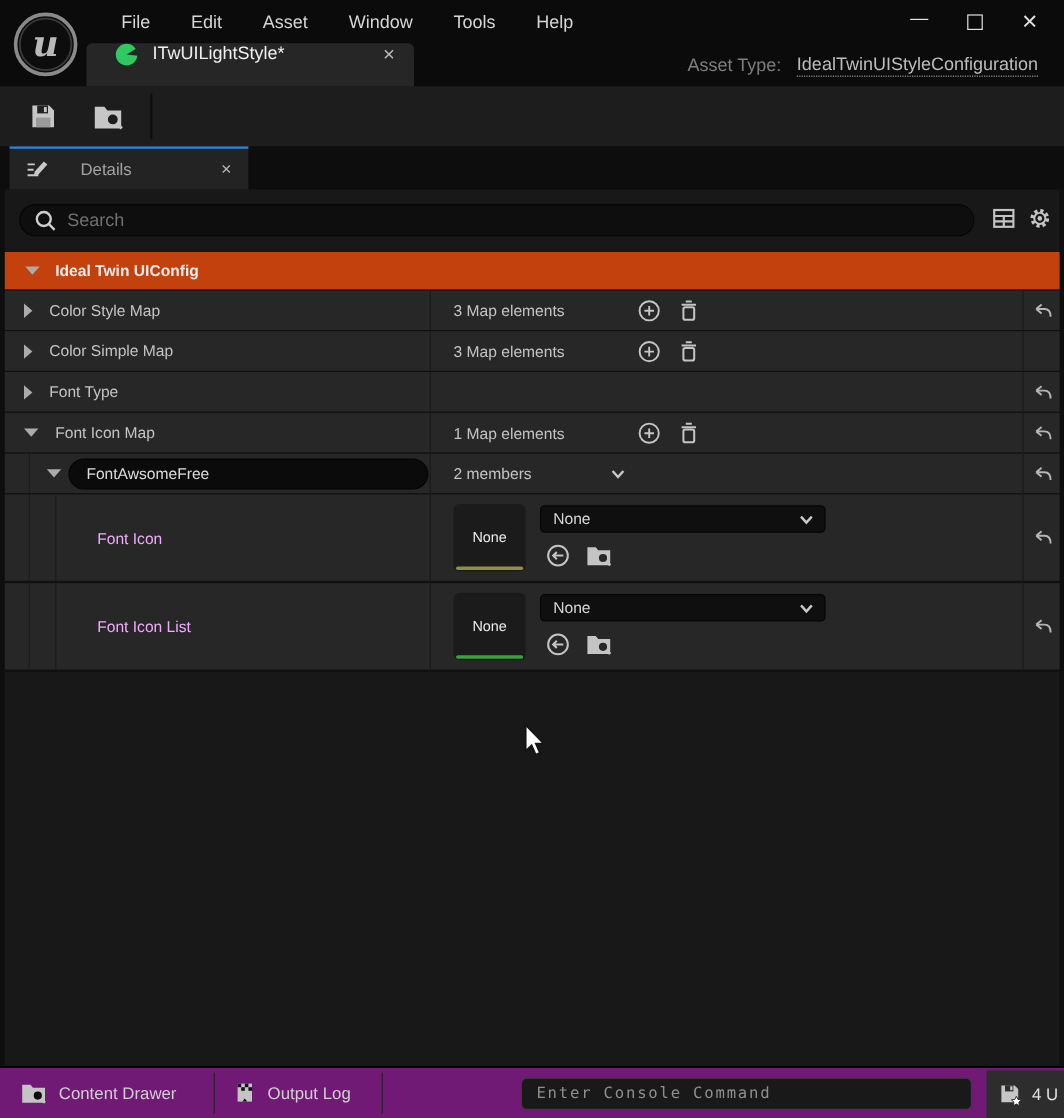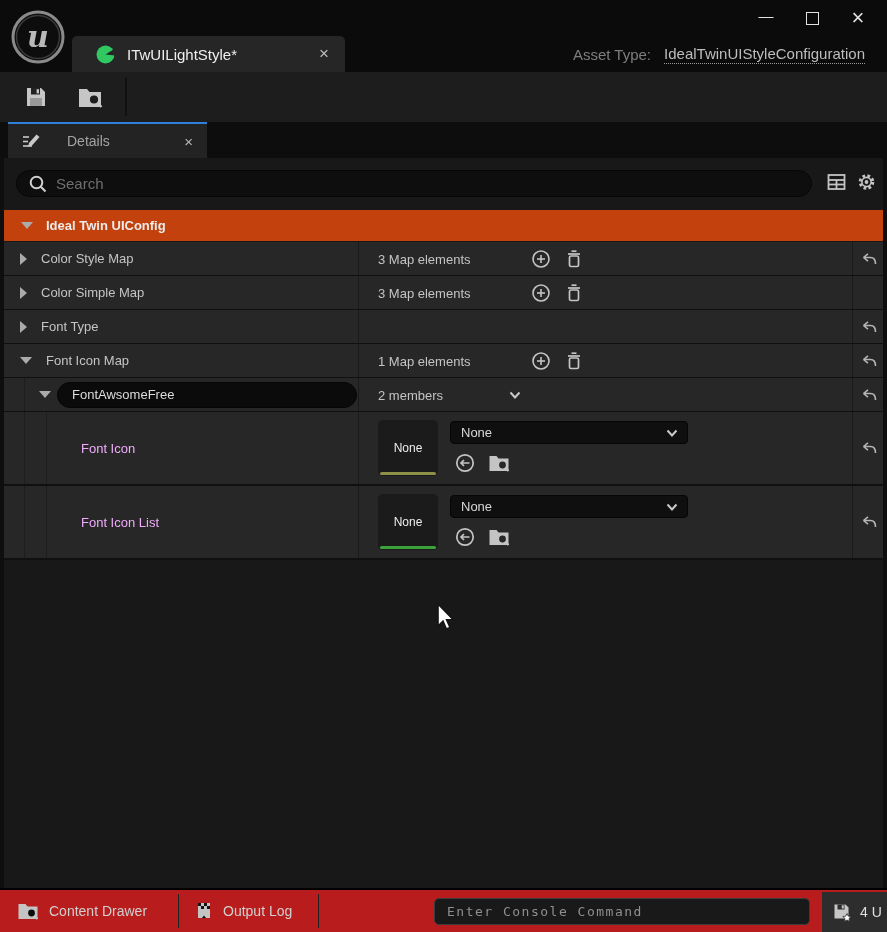--- a/index.html
+++ b/index.html
@@ -14,21 +14,21 @@
   .win-btn { width:46px; height:36px; display:flex; align-items:center; justify-content:center; color:#e2e2e2; }
   .win-btn.min span { font-size:15px; margin-top:-6px; }
   .maxbox { width:13px; height:13px; border:1.5px solid #e2e2e2; }
   .win-btn.close span { font-size:22px; line-height:1; }
 
   .ue-logo { position:absolute; left:11px; top:10px; width:54px; height:54px; z-index:20; }
 
   
   .tabrow { position:absolute; left:0; top:36px; width:887px; height:36px; background:#0b0b0b; }
   .asset-tab { position:absolute; left:72px; top:0; width:273px; height:36px; background:#262626;
-    border-radius:5px 5px 0 0; display:flex; align-items:center; }
+    border-radius:5px 5px 0 0; display:flex; align-items:flex-start; }
   .asset-tab .pie { margin-left:24px; }
   .asset-tab .tab-label { margin-left:12px; font-size:15px; color:#efefef; }
   .asset-tab .tab-close { margin-left:auto; margin-right:16px; color:#bdbdbd; font-size:17px; }
   .asset-type { position:absolute; right:22px; top:0; height:36px; display:flex; align-items:center; gap:13px; }
   .asset-type .at-label { font-size:15px; color:#7e7e7e; }
   .asset-type .at-value { font-size:15px; color:#bdbdbd; border-bottom:1px dotted #9a9a9a; padding-bottom:1px; }
 
   
   .toolbar { position:absolute; left:0; top:72px; width:887px; height:50px; background:#1d1d1d; }
   .toolbar .tb-btn { position:absolute; top:5px; width:44px; height:40px; display:flex; align-items:center; justify-content:center; border-radius:4px; }
@@ -94,41 +94,49 @@
   .combo { position:absolute; left:90px; top:9px; width:238px; height:23px; background:#0f0f0f;
     border:1px solid #050505; border-radius:4px; display:flex; align-items:center; }
   .combo .combo-value { margin-left:10px; font-size:13px; color:#d8d8d8; }
   .combo svg { margin-left:auto; margin-right:7px; }
   .asset-btns { position:absolute; left:94px; top:40px; display:flex; gap:11px; align-items:center; }
 
   
   .cursor { position:absolute; left:436px; top:603px; z-index:50; }
 
   
-  .statusbar { position:absolute; left:0; top:888px; width:887px; height:44px; background:#b91c1c; border-top:2px solid #000;padding-left:13px; }
+  .statusbar { position:absolute; left:0; top:888px; width:887px; height:44px; background:#701a75; border-top:2px solid #000;padding-left:13px; }
   .sb-btn { position:absolute; top:0; height:42px; display:flex; align-items:center; gap:9px;
     font-size:14px; color:#d0d0d0; }
   .sb-content { left:16px; }
   .sb-output { left:194px; }
   .sb-cmd { left:332px; }
   .sb-sep { position:absolute; top:4px; height:34px; width:1px; background:#222; }
   .console-input { position:absolute; left:434px; top:8px; width:376px; height:27px; background:#191919;
     border:1px solid #3c3c3c; border-radius:5px; color:#bdbdbd; font-family:"DejaVu Sans Mono",monospace;
     font-size:13px; letter-spacing:1.5px; padding:0 12px; outline:none; }
   .console-input::placeholder { color:#8f8f8f; }
   .sb-right { position:absolute; left:822px; top:2px; width:65px; height:40px; background:#2d2d2d;
     display:flex; align-items:center; gap:7px; padding-left:9px; overflow:hidden; }
   .sb-right .unsaved { font-size:14px; color:#e0e0e0; white-space:nowrap; }
 </style>
 </head>
 <body>
 
 <div class="screen">
 
   <div class="titlebar">
+    <div class="menu">
+      <span>File</span>
+      <span>Edit</span>
+      <span>Asset</span>
+      <span>Window</span>
+      <span>Tools</span>
+      <span>Help</span>
+    </div>
     <div class="win-controls">
       <div class="win-btn min">
           <span>—</span>
         </div>
       <div class="win-btn">
           <div class="maxbox"></div>
         </div>
       <div class="win-btn close">
           <span>×</span>
         </div>

